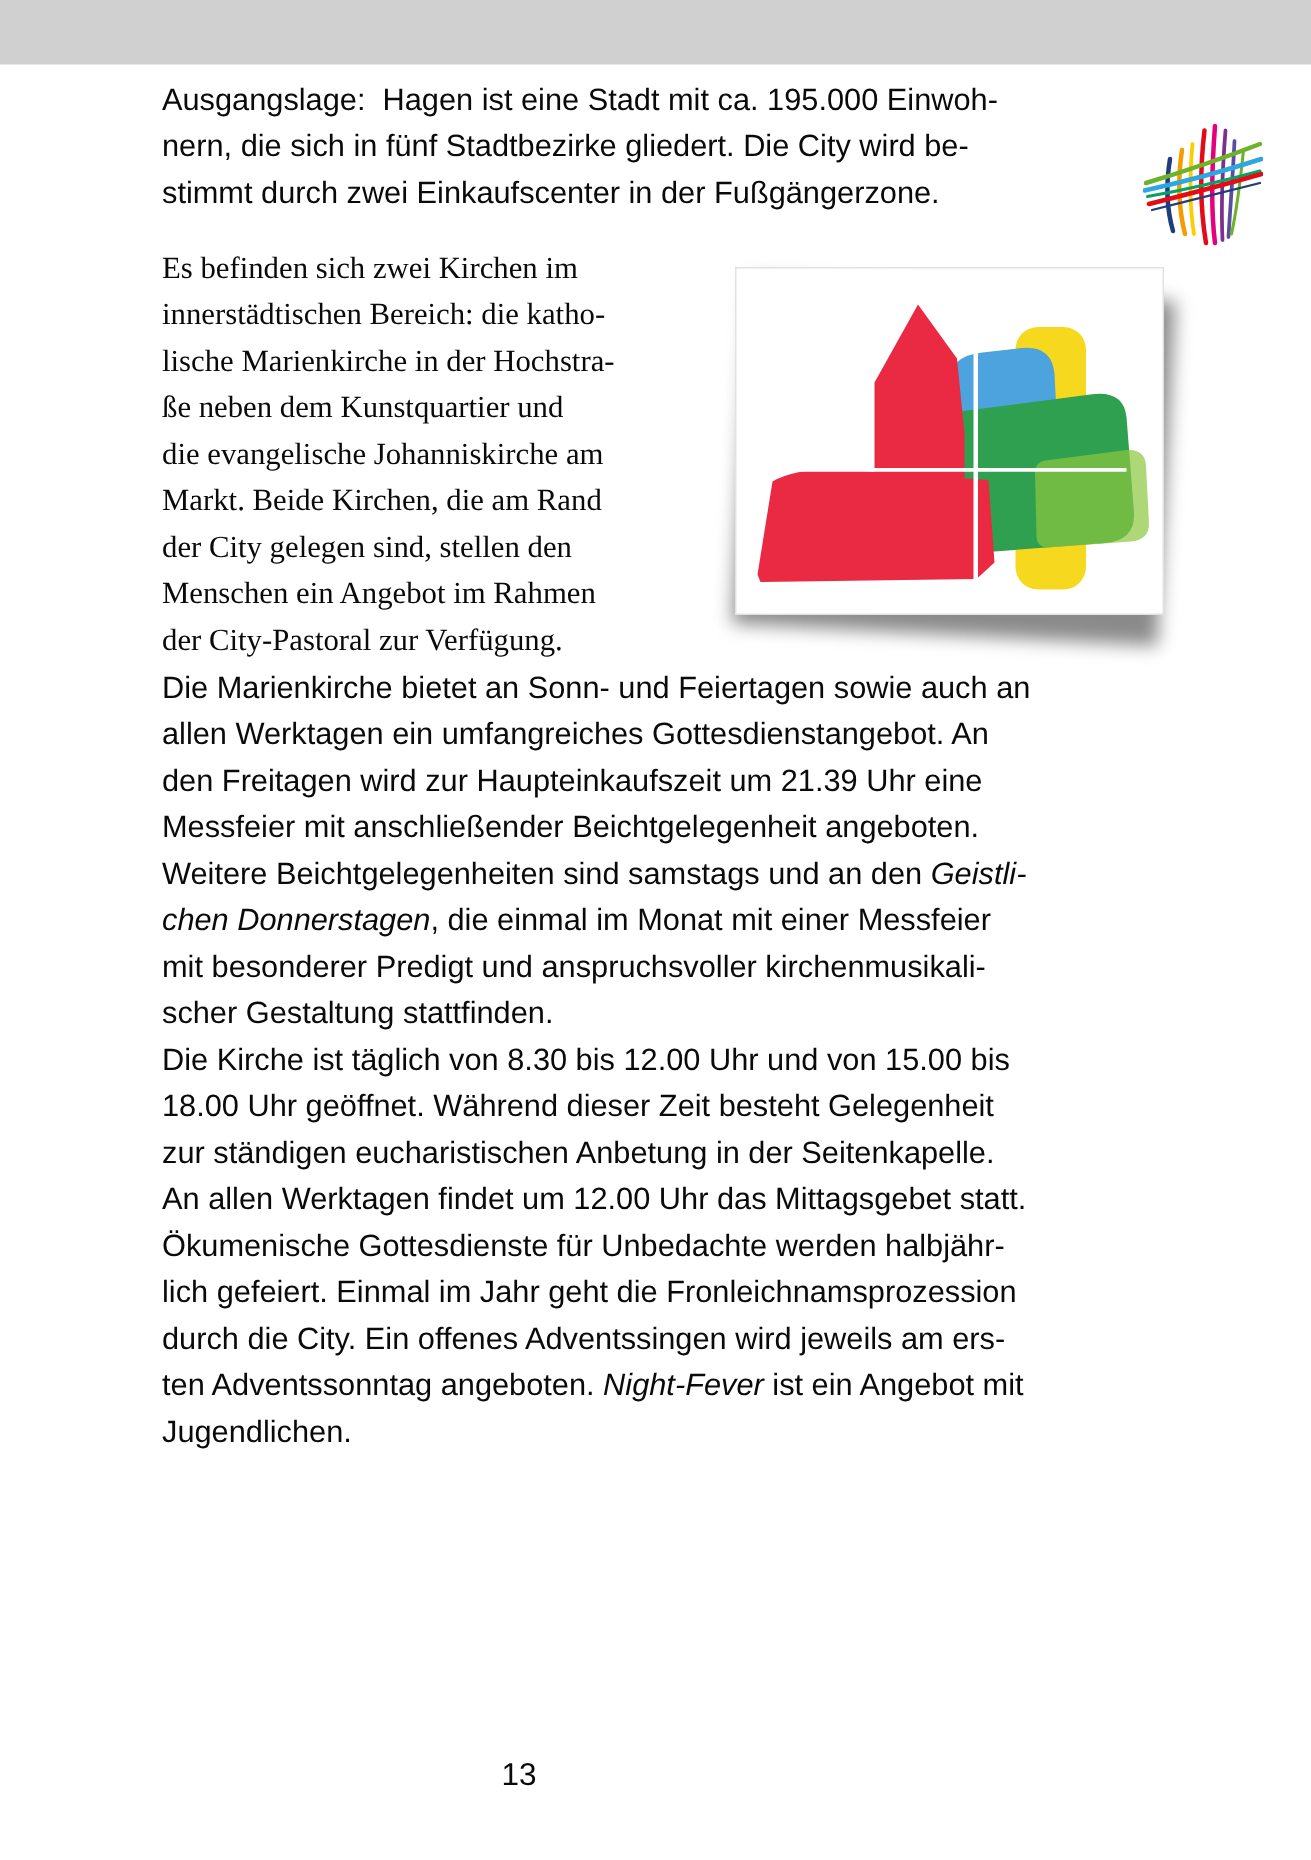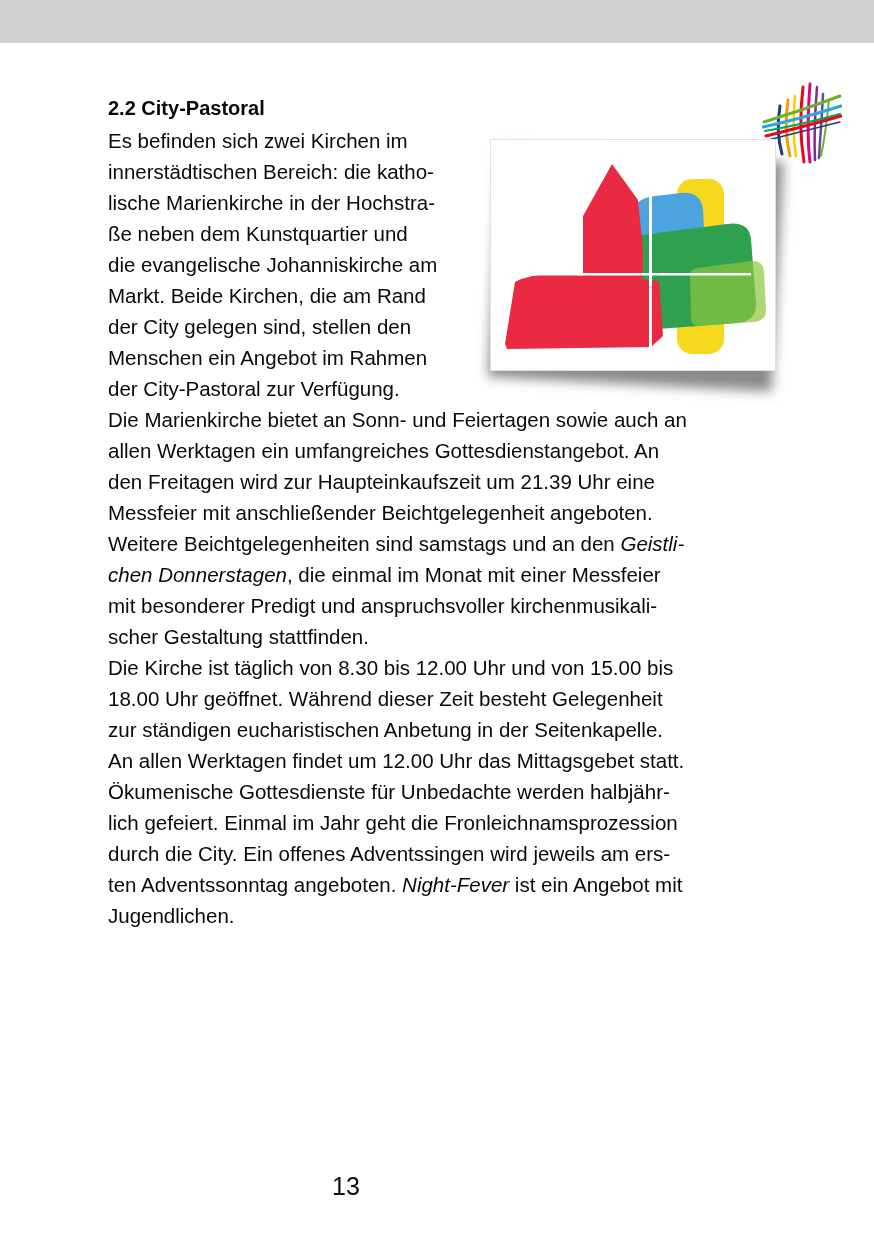--- a/index.html
+++ b/index.html
@@ -31,21 +31,21 @@
   }
   .para {
     margin:0;
     font-size:20.5px;
     line-height:31px;
     white-space:pre;
     letter-spacing:0;
   }
   .para .it { font-style:italic; }
   .p1 { margin-top:51px; }
-  .row { display:flex; margin-top:4px; }
+  .row { display:flex; margin-top:20px;font-family:Liberation Serif, serif; }
   .p2 { flex:0 0 auto; }
   .photo-wrap {
     position:relative;
     margin-left:auto;
     margin-top:14px;
     margin-right:-6px;
     width:286px; height:232px;
     flex:0 0 auto;
   }
   .photo-shadow {
@@ -61,21 +61,21 @@
     width:284px; height:230px;
     background:#ffffff;
     border:1px solid #e2e2e2;
   }
   .photo svg { display:block; }
   .p3 { margin-top:0; }
   .p4 { }
   .page-number {
     position:absolute; top:1172px; left:0;
     width:692px; text-align:center;
-    font-size:25px; color:#0a0a0a;
+    font-size:21px; color:#0a0a0a;
   }
 </style>
 </head>
 <body>
 
 <div class="page">
 
   <div class="header-bar"></div>
 
   <svg class="logo" viewBox="0 0 80 94" fill="none" stroke-linecap="round">
@@ -91,22 +91,24 @@
 
     <path d="M2,50 C22,44 52,34 78,24" stroke="#6db32a" stroke-width="3"></path>
     <path d="M1,55 C24,50 54,42 79,34" stroke="#2da7df" stroke-width="3"></path>
     <path d="M3,59 C26,55 56,48 78,42" stroke="#00a563" stroke-width="2"></path>
     <path d="M4,64 C28,58 58,50 79,44" stroke="#e30b17" stroke-width="3"></path>
     <path d="M6,68 C30,62 58,55 78,50" stroke="#1f3d7c" stroke-width="1.5"></path>
   </svg>
 
   <div class="content">
 
-    <h1 class="heading">2.2 City-Pastoral</h1>
 
+    <p class="para p1"><span>Ausgangslage:  Hagen ist eine Stadt mit ca. 195.000 Einwoh-
+nern, die sich in fünf Stadtbezirke gliedert. Die City wird be-
+stimmt durch zwei Einkaufscenter in der Fußgängerzone.</span></p>
 
     <div class="row">
       <p class="para p2"><span>Es befinden sich zwei Kirchen im
 innerstädtischen Bereich: die katho-
 lische Marienkirche in der Hochstra-
 ße neben dem Kunstquartier und
 die evangelische Johanniskirche am
 Markt. Beide Kirchen, die am Rand
 der City gelegen sind, stellen den
 Menschen ein Angebot im Rahmen

